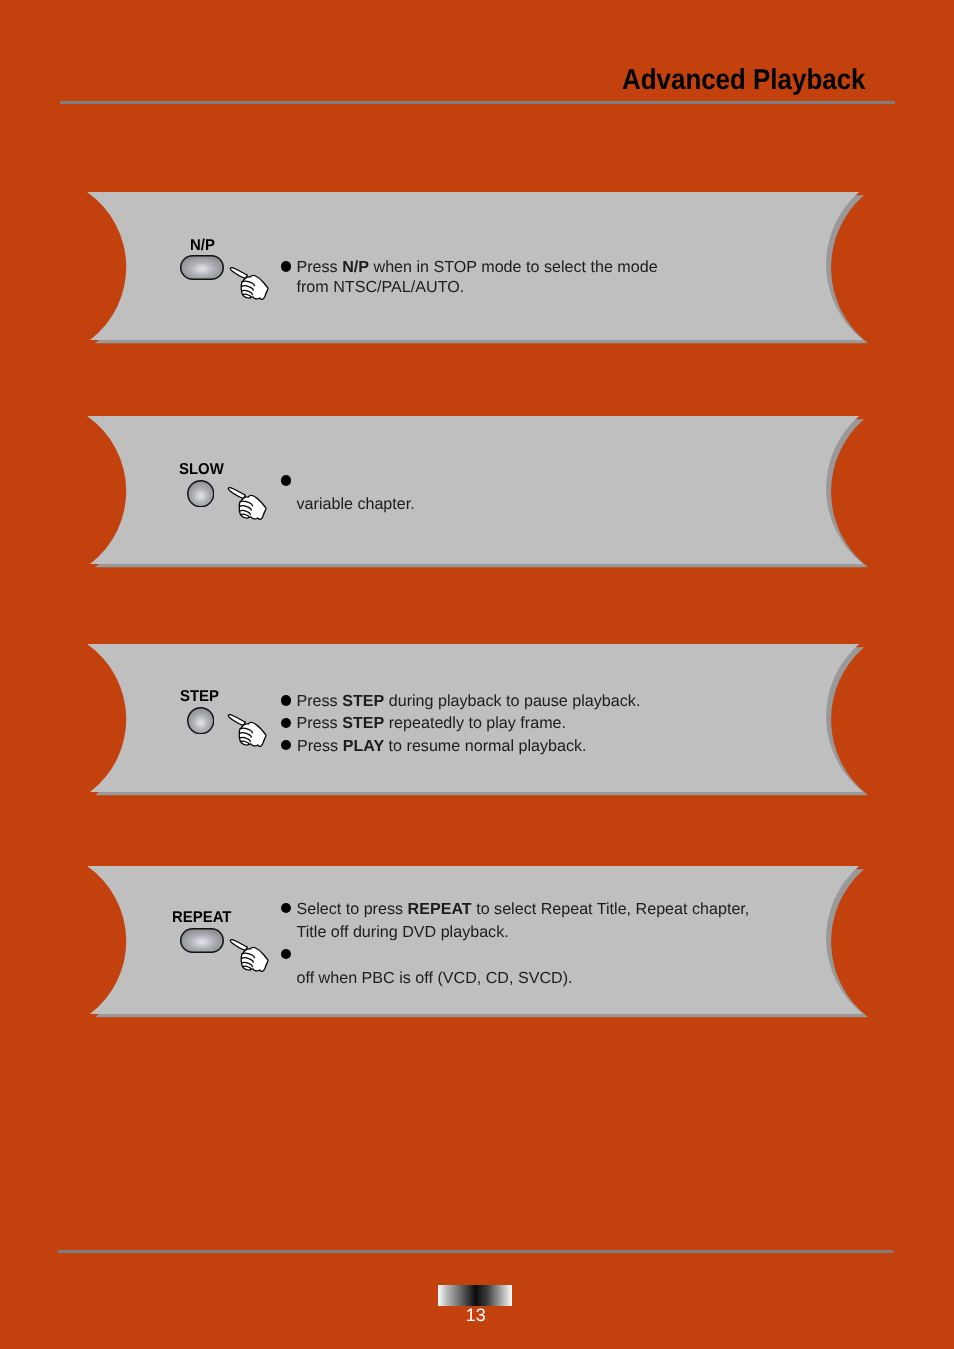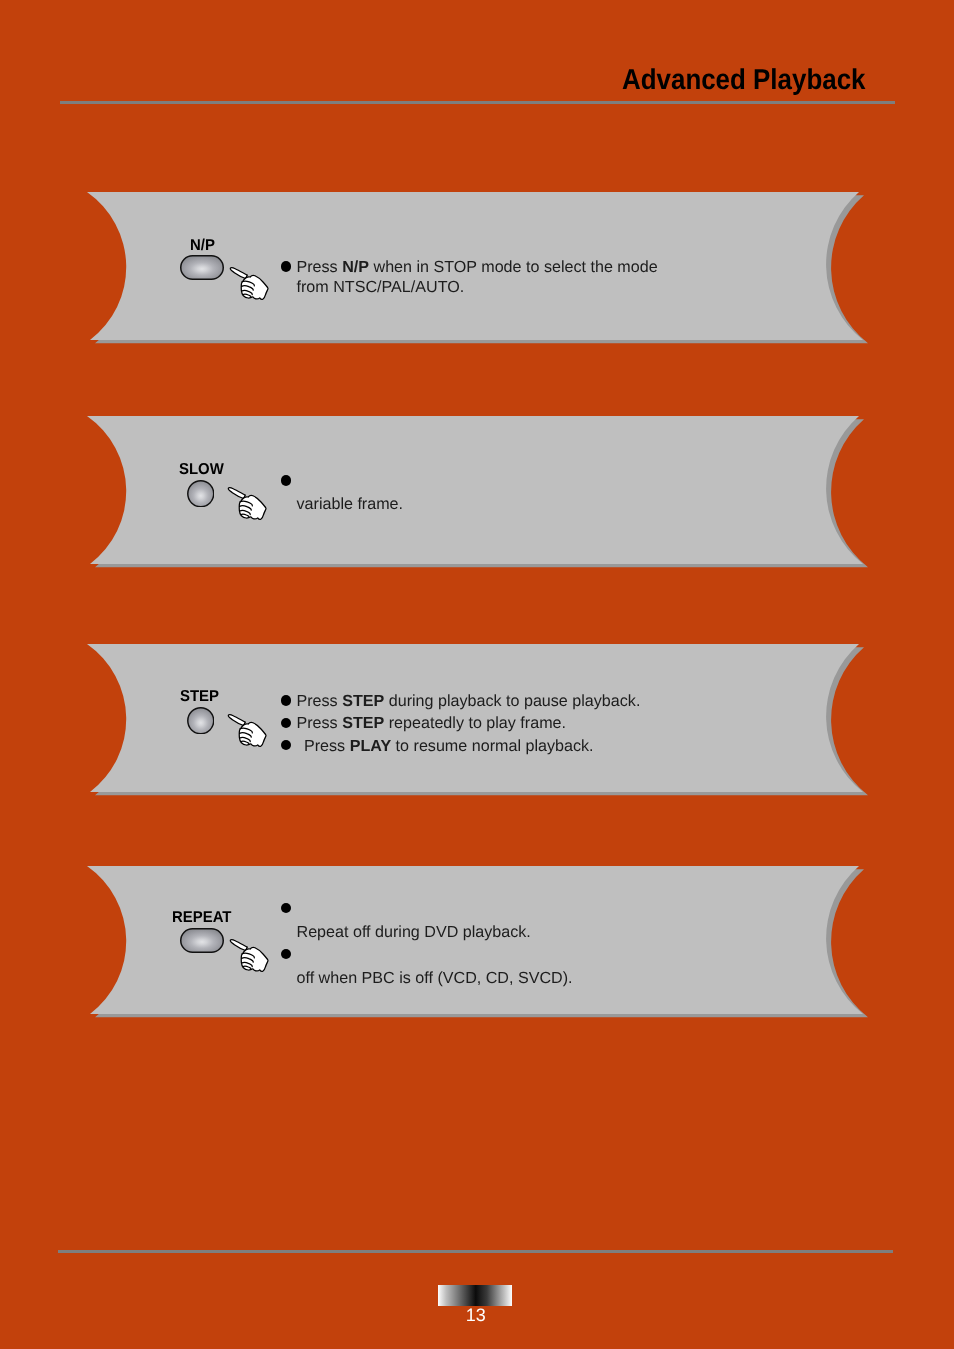--- a/index.html
+++ b/index.html
@@ -109,21 +109,21 @@
             <g stroke="#000" stroke-width="1.25" stroke-linejoin="round" stroke-linecap="round" fill="none">
               <path fill="#fff" d="M 1.4 2.2 C 2.1 1.3 3.8 1.6 6.2 2.8 C 10.0 4.7 15.0 7.4 18.3 9.1 L 16.6 12.5 C 13.4 11.4 8.2 8.6 5.0 6.4 C 2.2 4.6 0.8 3.1 1.4 2.2 Z"></path>
               <path fill="#fff" d="M 13.9 15.2 C 14.6 13.8 15.8 12.4 17.2 11.6 C 18.4 10.9 20.0 10.6 21.2 11.0 C 22.4 9.5 24.2 9.0 26.0 9.8 C 28.8 11.0 31.6 13.4 34.0 16.0 C 36.0 18.2 37.6 20.2 38.6 21.5 C 39.0 22.1 39.1 22.6 38.8 23.3 C 38.1 25.0 37.1 26.7 36.5 28.7 C 35.9 31.0 35.1 32.6 33.8 33.3 C 32.7 33.8 31.5 33.0 30.7 31.9 C 29.7 32.8 28.2 33.1 26.8 32.8 C 25.5 32.5 24.6 31.7 23.9 30.8 C 22.6 31.5 20.8 32.1 19.2 32.0 C 17.4 31.9 15.6 31.0 14.4 29.8 C 13.2 28.5 12.6 26.7 12.4 24.6 C 12.2 22.2 12.2 19.0 12.6 17.2 C 12.9 16.1 13.4 15.6 13.9 15.2 Z"></path>
               <path d="M 13.1 15.7 C 14.8 14.8 17.8 15.0 20.2 15.8 C 22.3 16.5 23.8 17.3 24.6 18.1 C 25.2 18.7 25.4 19.2 25.3 19.8"></path>
               <path d="M 12.6 20.4 C 14.3 19.5 17.4 19.7 19.8 20.6 C 21.6 21.2 22.9 22.0 23.6 22.7 C 24.1 23.2 24.3 23.7 24.2 24.2"></path>
               <path d="M 12.8 25.0 C 14.4 24.2 17.2 24.4 19.4 25.3 C 21.0 25.9 22.1 26.6 22.7 27.2 C 23.1 27.7 23.3 28.1 23.2 28.6"></path>
               <path d="M 13.8 28.6 C 15.2 28.0 17.5 28.2 19.4 29.0 C 20.7 29.5 21.5 30.0 21.9 30.5"></path>
             </g>
           </svg></div>
         <div class="bullet" style="left:281px;top:59.199999999999996px;width:10.2px;height:10.2px"></div>
-        <div class="txline" style="left:296.5px;top:79.95764399999996px">variable frame.</div>
+        <div class="txline" style="left:296.5px;top:79.95764399999996px">variable chapter.</div>
       </div>
       <div class="panel" style="top:604.1px">
         <svg class="bg" width="954" height="158">
           <g transform="translate(5.0,3.3)">
             <path d="M 87 0 L 859 0 A 96 96 0 0 0 863 148 L 90 148 A 91.5 91.5 0 0 0 87 0 Z" fill="#999999"></path>
           </g>
           <path d="M 87 0 L 859 0 A 96 96 0 0 0 863 148 L 90 148 A 91.5 91.5 0 0 0 87 0 Z" fill="#bfbfbf"></path>
         </svg>
         <div class="btn-label" style="left:180.1px;top:44.99999999999998px">STEP</div>
         <div class="btn-wrap" style="left:186.8px;top:62.89999999999998px"><svg width="27.5" height="27.5" viewBox="0 0 28 28">
@@ -146,21 +146,21 @@
               <path d="M 12.6 20.4 C 14.3 19.5 17.4 19.7 19.8 20.6 C 21.6 21.2 22.9 22.0 23.6 22.7 C 24.1 23.2 24.3 23.7 24.2 24.2"></path>
               <path d="M 12.8 25.0 C 14.4 24.2 17.2 24.4 19.4 25.3 C 21.0 25.9 22.1 26.6 22.7 27.2 C 23.1 27.7 23.3 28.1 23.2 28.6"></path>
               <path d="M 13.8 28.6 C 15.2 28.0 17.5 28.2 19.4 29.0 C 20.7 29.5 21.5 30.0 21.9 30.5"></path>
             </g>
           </svg></div>
         <div class="bullet" style="left:281px;top:51.30000000000002px;width:10.2px;height:10.2px"></div>
         <div class="txline" style="left:296.5px;top:48.95764400000002px">Press <b>STEP</b> during playback to pause playback.</div>
         <div class="bullet" style="left:281px;top:73.59999999999998px;width:10.2px;height:10.2px"></div>
         <div class="txline" style="left:296.5px;top:71.25764399999997px">Press <b>STEP</b> repeatedly to play frame.</div>
         <div class="bullet" style="left:281px;top:95.99999999999996px;width:10.2px;height:10.2px"></div>
-        <div class="txline" style="left:304px;top:93.65764399999995px">Press <b>PLAY</b> to resume normal playback.</div>
+        <div class="txline" style="left:297px;top:93.65764399999995px">Press <b>PLAY</b> to resume normal playback.</div>
       </div>
       <div class="panel" style="top:826.1px">
         <svg class="bg" width="954" height="158">
           <g transform="translate(5.0,3.3)">
             <path d="M 87 0 L 859 0 A 96 96 0 0 0 863 148 L 90 148 A 91.5 91.5 0 0 0 87 0 Z" fill="#999999"></path>
           </g>
           <path d="M 87 0 L 859 0 A 96 96 0 0 0 863 148 L 90 148 A 91.5 91.5 0 0 0 87 0 Z" fill="#bfbfbf"></path>
         </svg>
         <div class="btn-label" style="left:171.8px;top:43.700000000000024px">REPEAT</div>
         <div class="btn-wrap" style="left:180px;top:62.39999999999998px"><svg width="44" height="25" viewBox="0 0 44 25">
@@ -179,18 +179,19 @@
             <g stroke="#000" stroke-width="1.25" stroke-linejoin="round" stroke-linecap="round" fill="none">
               <path fill="#fff" d="M 1.4 2.2 C 2.1 1.3 3.8 1.6 6.2 2.8 C 10.0 4.7 15.0 7.4 18.3 9.1 L 16.6 12.5 C 13.4 11.4 8.2 8.6 5.0 6.4 C 2.2 4.6 0.8 3.1 1.4 2.2 Z"></path>
               <path fill="#fff" d="M 13.9 15.2 C 14.6 13.8 15.8 12.4 17.2 11.6 C 18.4 10.9 20.0 10.6 21.2 11.0 C 22.4 9.5 24.2 9.0 26.0 9.8 C 28.8 11.0 31.6 13.4 34.0 16.0 C 36.0 18.2 37.6 20.2 38.6 21.5 C 39.0 22.1 39.1 22.6 38.8 23.3 C 38.1 25.0 37.1 26.7 36.5 28.7 C 35.9 31.0 35.1 32.6 33.8 33.3 C 32.7 33.8 31.5 33.0 30.7 31.9 C 29.7 32.8 28.2 33.1 26.8 32.8 C 25.5 32.5 24.6 31.7 23.9 30.8 C 22.6 31.5 20.8 32.1 19.2 32.0 C 17.4 31.9 15.6 31.0 14.4 29.8 C 13.2 28.5 12.6 26.7 12.4 24.6 C 12.2 22.2 12.2 19.0 12.6 17.2 C 12.9 16.1 13.4 15.6 13.9 15.2 Z"></path>
               <path d="M 13.1 15.7 C 14.8 14.8 17.8 15.0 20.2 15.8 C 22.3 16.5 23.8 17.3 24.6 18.1 C 25.2 18.7 25.4 19.2 25.3 19.8"></path>
               <path d="M 12.6 20.4 C 14.3 19.5 17.4 19.7 19.8 20.6 C 21.6 21.2 22.9 22.0 23.6 22.7 C 24.1 23.2 24.3 23.7 24.2 24.2"></path>
               <path d="M 12.8 25.0 C 14.4 24.2 17.2 24.4 19.4 25.3 C 21.0 25.9 22.1 26.6 22.7 27.2 C 23.1 27.7 23.3 28.1 23.2 28.6"></path>
               <path d="M 13.8 28.6 C 15.2 28.0 17.5 28.2 19.4 29.0 C 20.7 29.5 21.5 30.0 21.9 30.5"></path>
             </g>
           </svg></div>
         <div class="bullet" style="left:281px;top:37.199999999999996px;width:10.2px;height:10.2px"></div>
-        <div class="txline" style="left:296.5px;top:57.657643999999955px">Repeat off during DVD playback.</div>
+        <div class="txline" style="left:296.5px;top:34.857644px">Select to press <b>REPEAT</b> to select Repeat Title, Repeat chapter,</div>
+        <div class="txline" style="left:296.5px;top:57.657643999999955px">Title off during DVD playback.</div>
         <div class="bullet" style="left:281px;top:82.80000000000003px;width:10.2px;height:10.2px"></div>
         <div class="txline" style="left:296.5px;top:104px">off when PBC is off (VCD, CD, SVCD).</div>
       </div>
     </div>
 </div>
 
 </body></html>

